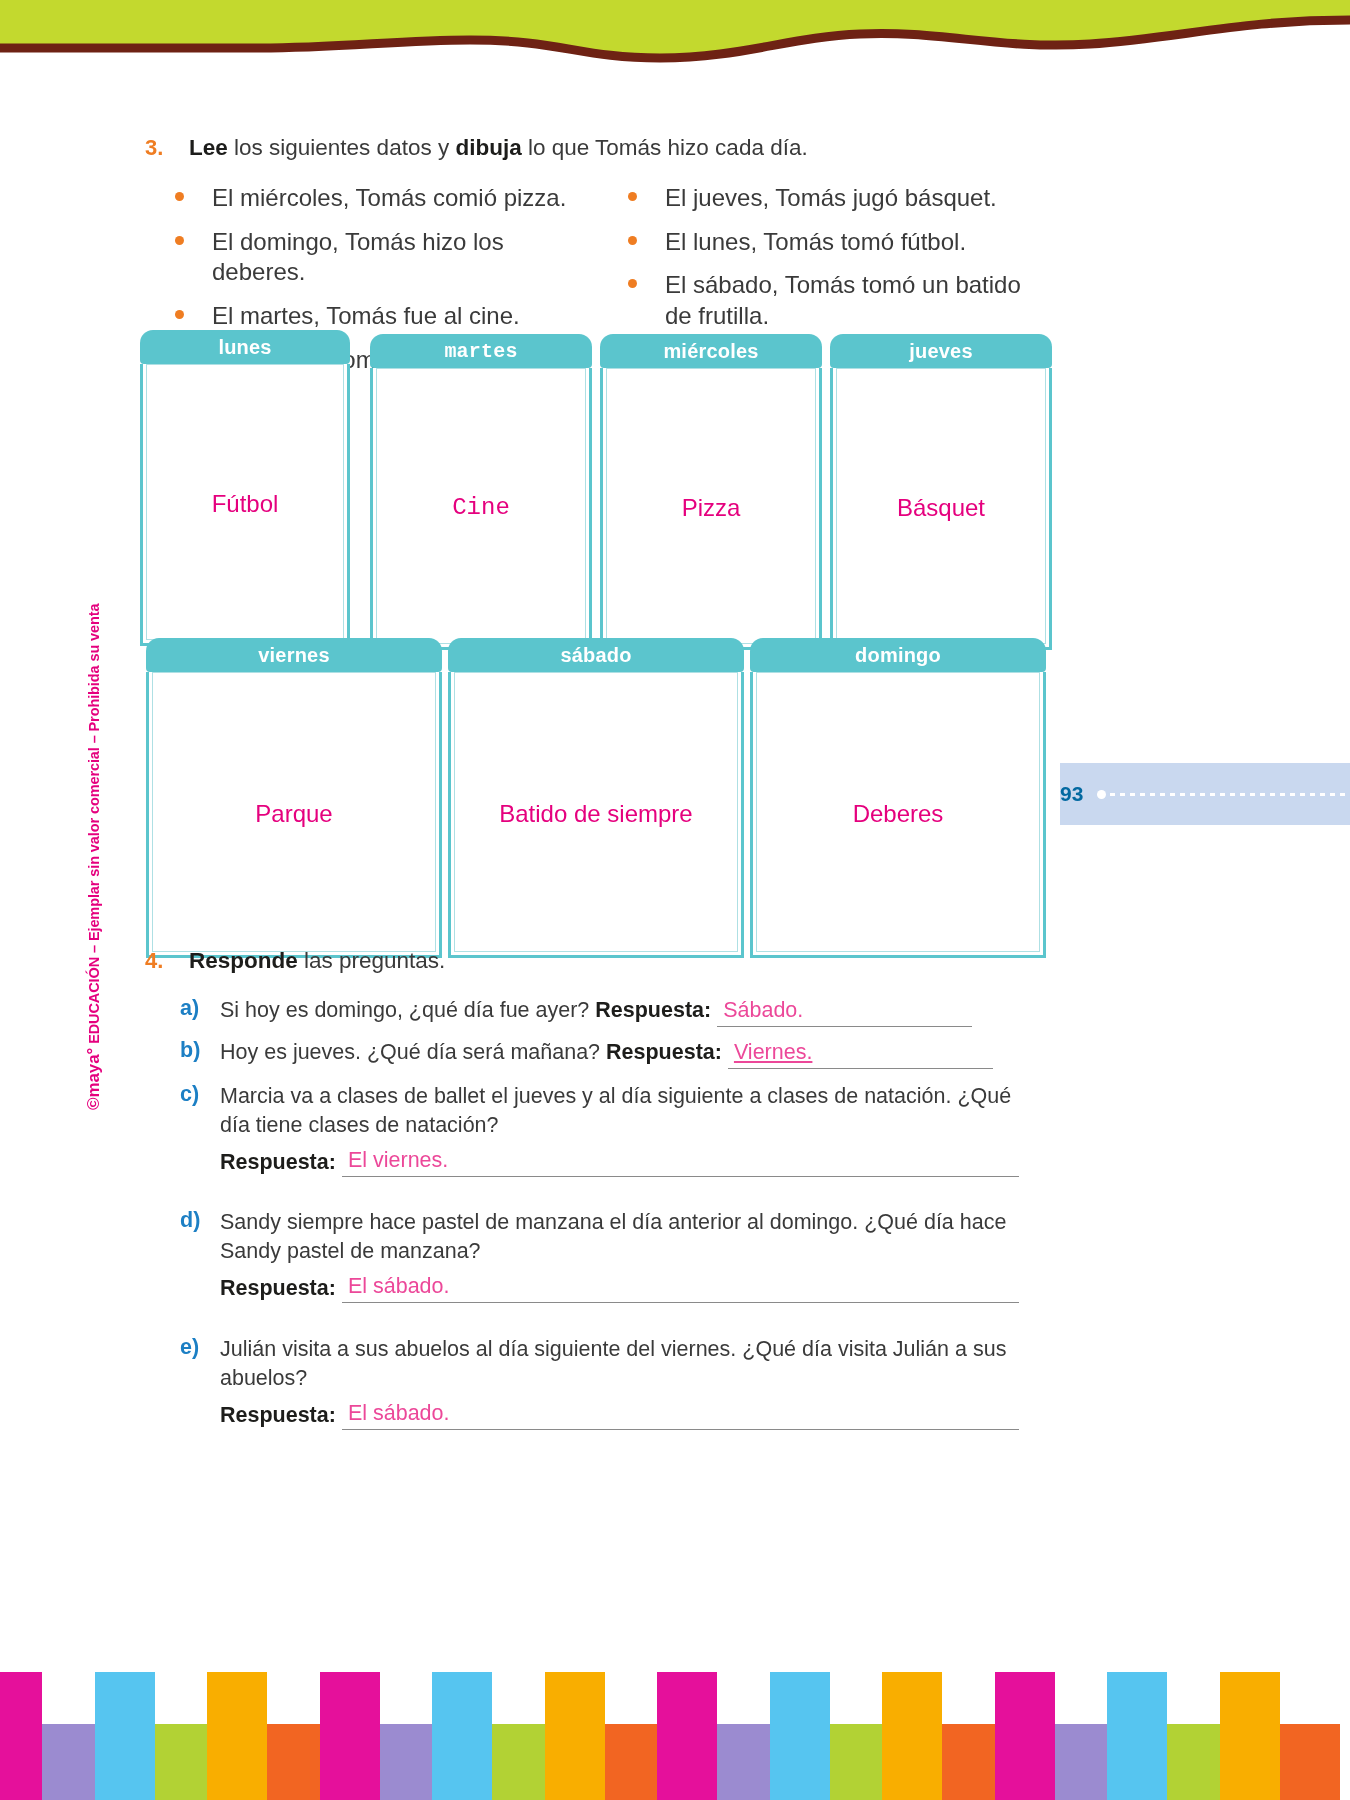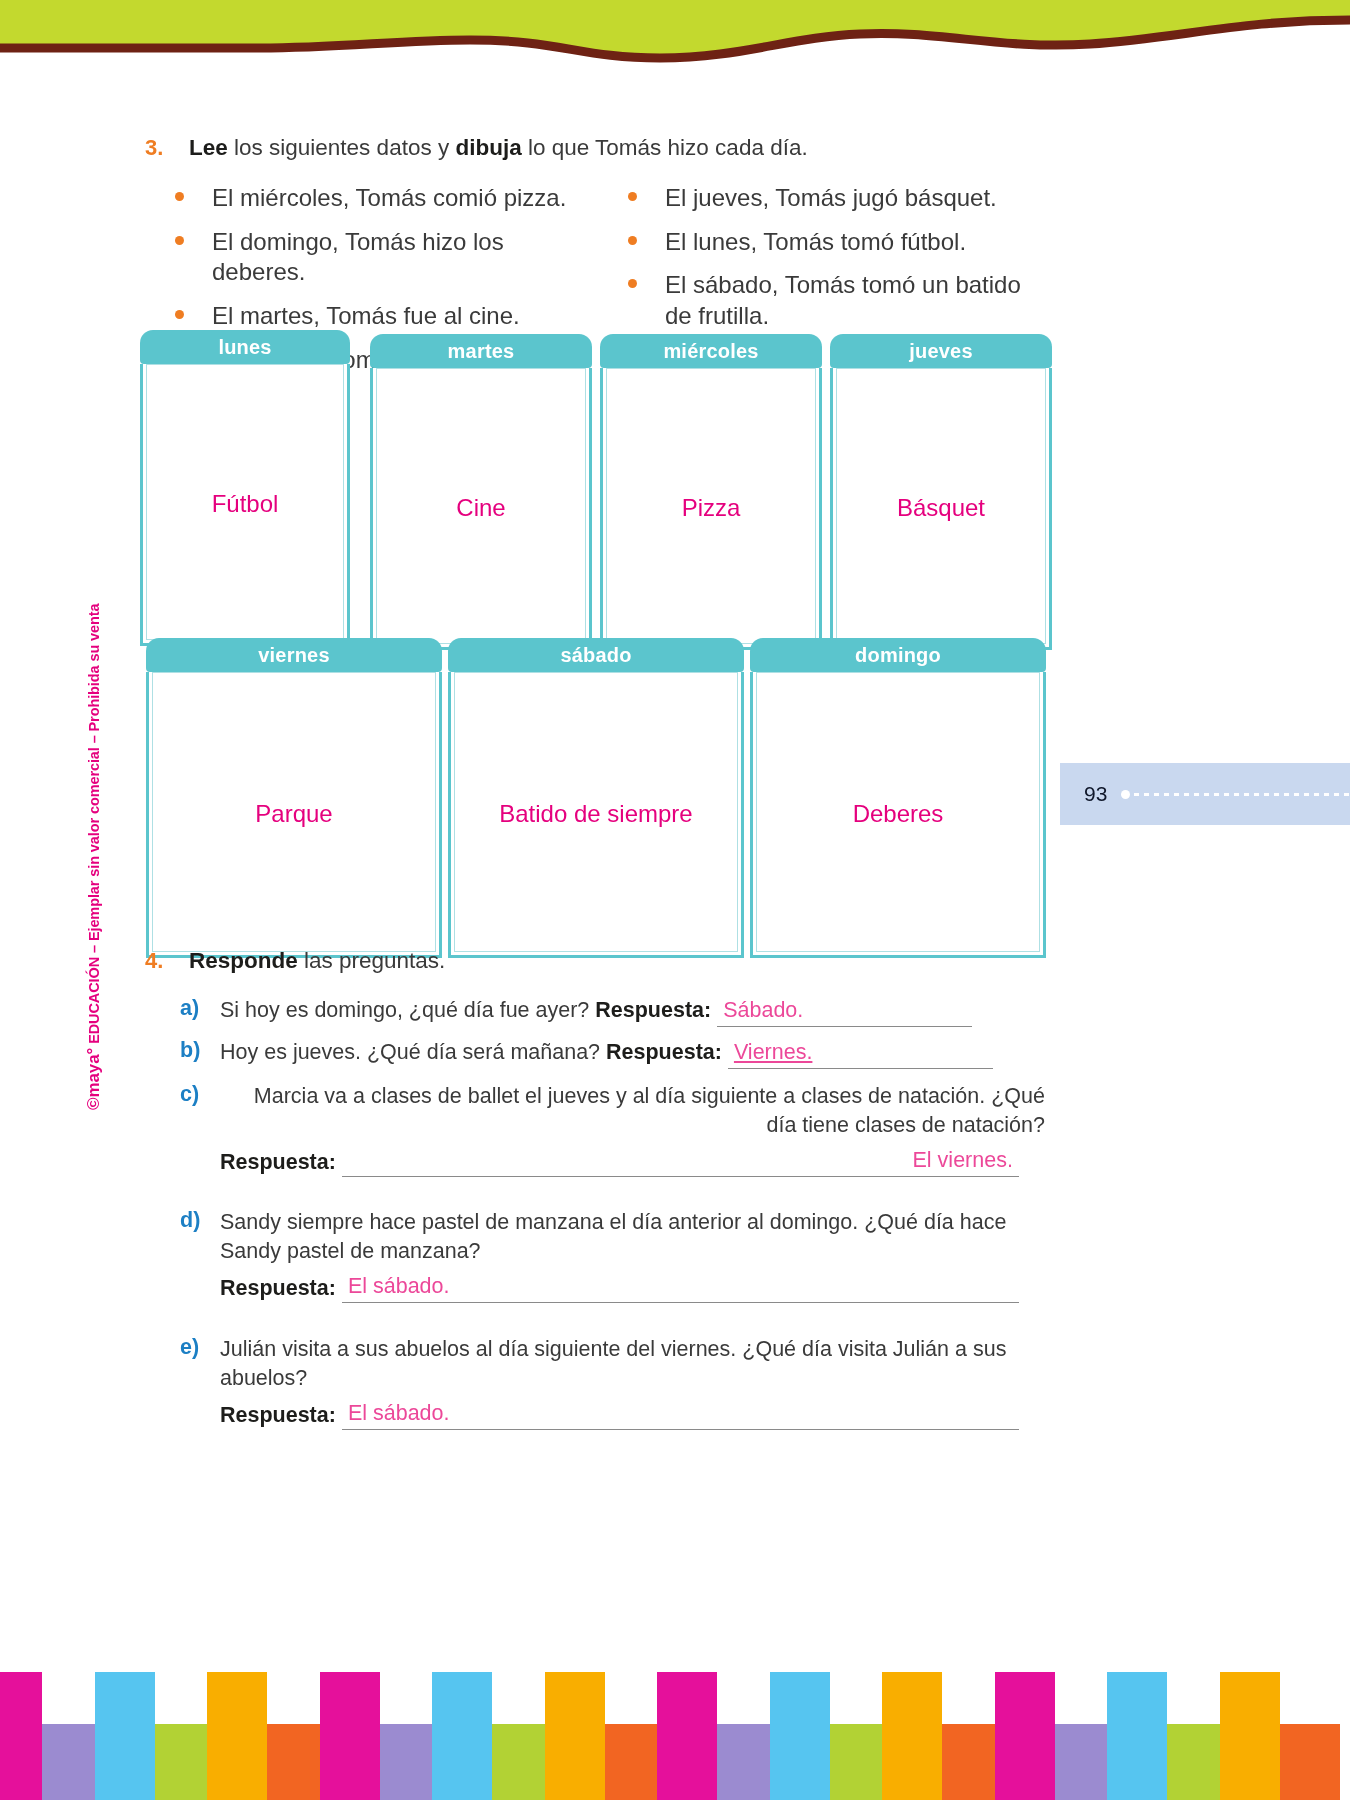--- a/index.html
+++ b/index.html
@@ -51,23 +51,22 @@
     left: 1060px;
     top: 763px;
     width: 290px;
     height: 62px;
     background: #c9d8ef;
     display: flex;
     align-items: center;
   }
   #page-number-tab .pg-num {
     font-size: 21px;
-    color: #0f172a;
-    font-weight: normal;
-    margin-left: 24px;
+    color: #0369a1;
+    font-weight: bold;
     margin-right: 14px;
   }
   #page-number-tab .dots {
     flex: 1;
     height: 3px;
     background-image: repeating-linear-gradient(to right, #ffffff 0 5px, transparent 5px 10px);
   }
   #page-number-tab .bigdot {
     width: 9px; height: 9px; border-radius: 50%;
     background: #ffffff;
@@ -267,21 +266,21 @@
       <span class="bullet-text" style="max-width:375px; display:inline-block;">El sábado, Tomás tomó un batido de frutilla.</span>
     </div>
   </div>
 
   <div class="day-card" style="left:140px; top:330px; width:210px;">
     <div class="day-tab">lunes</div>
     <div class="day-box" style="height:282px;">
       <span class="day-answer">Fútbol</span>
     </div>
   </div>
-  <div class="day-card" style="left:370px; top:334px; width:222px;">
+  <div class="day-card" style="left:370px; top:334px; width:222px;font-family:Liberation Mono, monospace;">
     <div class="day-tab">martes</div>
     <div class="day-box" style="height:282px;">
       <span class="day-answer">Cine</span>
     </div>
   </div>
   <div class="day-card" style="left:600px; top:334px; width:222px;">
     <div class="day-tab">miércoles</div>
     <div class="day-box" style="height:282px;">
       <span class="day-answer">Pizza</span>
     </div>
@@ -332,21 +331,21 @@
     <span class="q-letter">b)</span>
     <div class="q-body" style="white-space:nowrap;">
       <span>Hoy es jueves. ¿Qué día será mañana?</span>
       <span class="resp-label">Respuesta:</span>
       <span class="answer-slot" style="width:265px;text-decoration:underline;">Viernes.</span>
     </div>
   </div>
 
   <div class="ex-block" style="left:180px; top:1082px; width:865px;">
     <span class="q-letter">c)</span>
-    <div class="q-body" style="width:825px;text-align:right;">
+    <div class="q-body" style="width:825px;">
       <span>Marcia va a clases de ballet el jueves y al día siguiente a clases de natación. ¿Qué día tiene clases de natación?</span>
       <div class="resp-line">
         <span class="resp-label">Respuesta:</span>
         <span class="answer-slot" style="width:677px;">El viernes.</span>
       </div>
     </div>
   </div>
 
   <div class="ex-block" style="left:180px; top:1208px; width:865px;">
     <span class="q-letter">d)</span>

